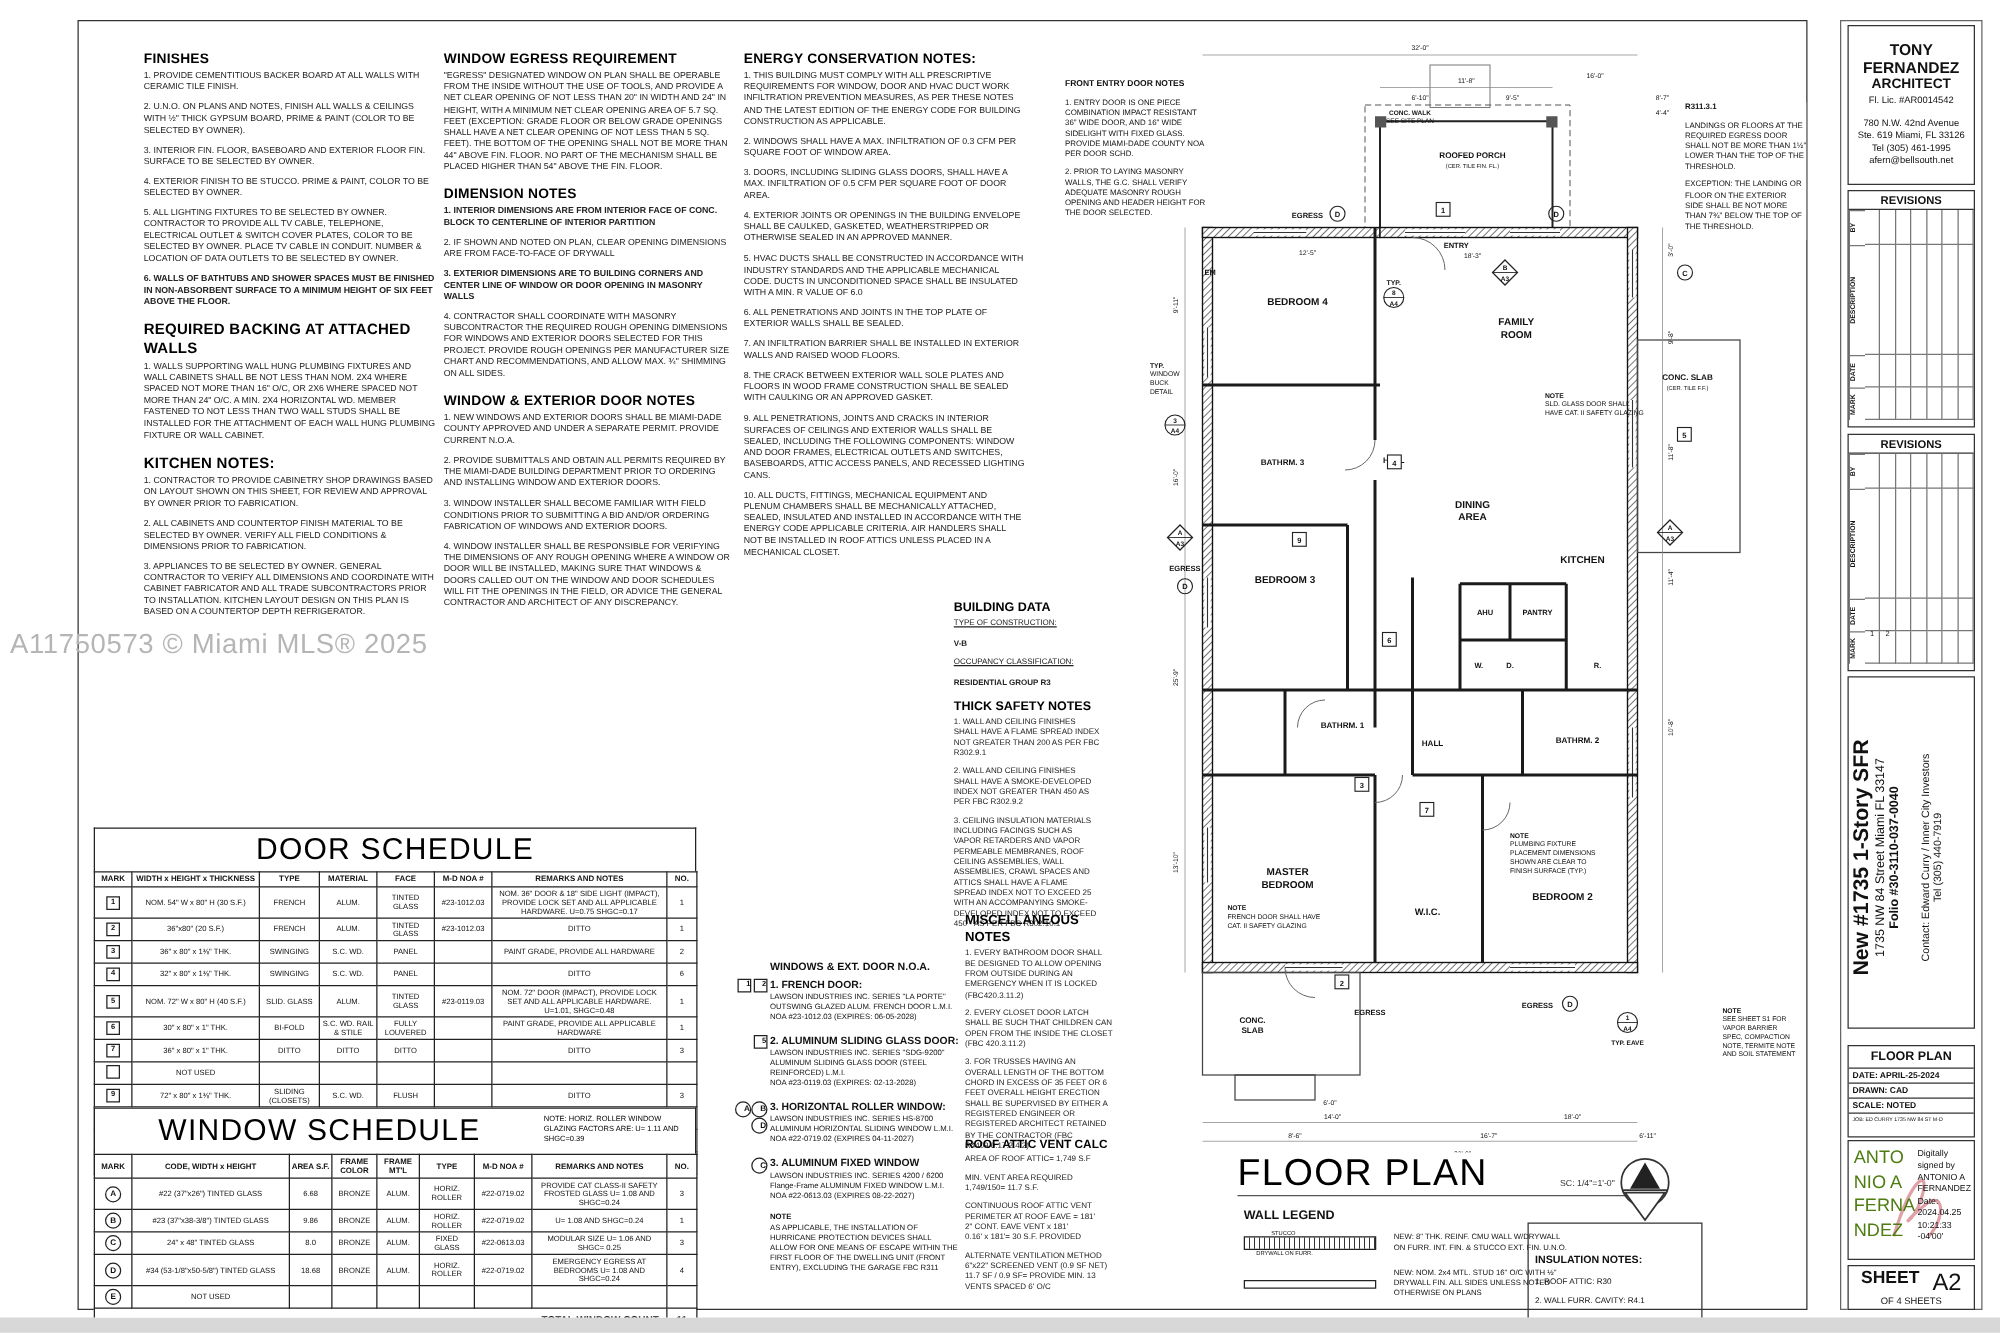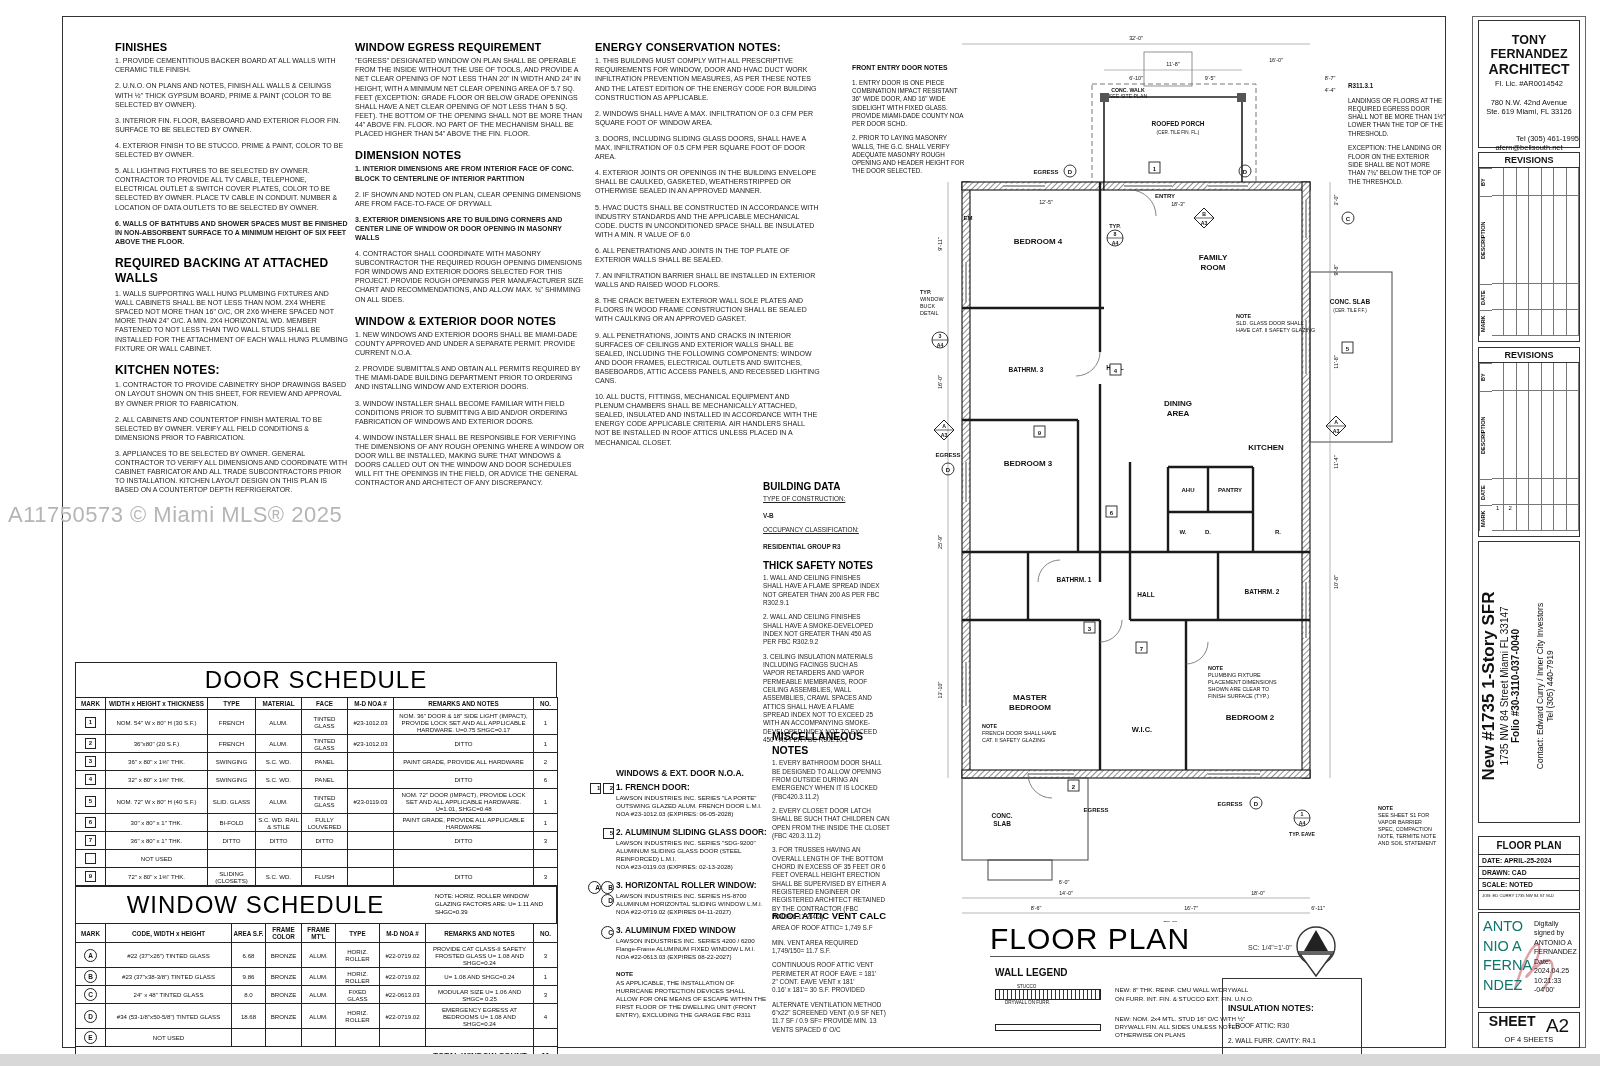--- a/index.html
+++ b/index.html
@@ -722,25 +722,25 @@
   <div class="abs frame" style="left:1222px;top:978px;width:128px;padding:18px 5px;">
     <b style="font-size:8.5px;">INSULATION NOTES:</b>
     <div style="font-size:6.5px;line-height:1.35;">
         <p>1. ROOF ATTIC: R30</p>
         <p>2. WALL FURR. CAVITY: R4.1</p>
       </div>
   </div>
 
   <div class="tb" style="top:20px;height:126px;text-align:center;">
     <div style="font-size:12.5px;font-weight:bold;margin-top:12px;">TONY FERNANDEZ</div>
-    <div style="font-size:14px;font-weight:bold;">ARCHITECT</div>
+    <div style="font-size:11px;font-weight:bold;">ARCHITECT</div>
     <div style="font-size:7.5px;margin-top:2px;">Fl. Lic. #AR0014542</div>
     <div style="font-size:7.5px;margin-top:10px;">780 N.W. 42nd Avenue</div>
     <div style="font-size:7.5px;">Ste. 619 Miami, FL 33126</div>
-    <div style="font-size:7.5px;margin-top:18px;text-align:right;">Tel (305) 461-1995</div>
+    <div style="font-size:7.5px;margin-top:2px;">Tel (305) 461-1995</div>
     <div style="font-size:7.5px;">afern@bellsouth.net</div>
   </div>
 
   <div class="tb" style="top:152px;height:188px;">
     <div class="revhead">REVISIONS</div>
     <div class="revgrid" style="grid-auto-rows:28px;">
       <div class="revlab">BY</div>
       <div></div>
         <div></div>
         <div></div>
@@ -841,21 +841,21 @@
     <div style="border-bottom:1px solid #333;font-size:6.8px;font-weight:bold;padding:2px 3px;">DATE:  APRIL-25-2024</div>
     <div style="border-bottom:1px solid #333;font-size:6.8px;font-weight:bold;padding:2px 3px;">DRAWN:  CAD</div>
     <div style="border-bottom:1px solid #333;font-size:6.8px;font-weight:bold;padding:2px 3px;">SCALE:  NOTED</div>
     <div style="font-size:4.2px;padding:2px 3px;">JOB:  ED CURRY 1735 NW 84 ST M-D</div>
   </div>
 
   <div class="tb" style="top:912px;height:94px;">
     <svg class="abs" style="left:6px;top:6px;" width="88" height="82">
       <path d="M30,70 C45,20 60,15 52,40 C46,60 30,65 55,45 C70,32 72,55 58,70" fill="none" stroke="#d98f96" stroke-width="2.5" opacity="0.85"></path>
     </svg>
-    <div class="abs" style="left:4px;top:4px;font-size:14.5px;line-height:1.35;color:#0f766e;white-space:pre-line;">ANTO
+    <div class="abs" style="left:4px;top:4px;font-size:14.5px;line-height:1.35;color:#4d7c0f;white-space:pre-line;">ANTO
 NIO A
 FERNA
 NDEZ</div>
     <div class="abs" style="left:55px;top:6px;font-size:7px;line-height:1.35;white-space:pre-line;">Digitally
 signed by
 ANTONIO A
 FERNANDEZ
 Date:
 2024.04.25
 10:21:33

